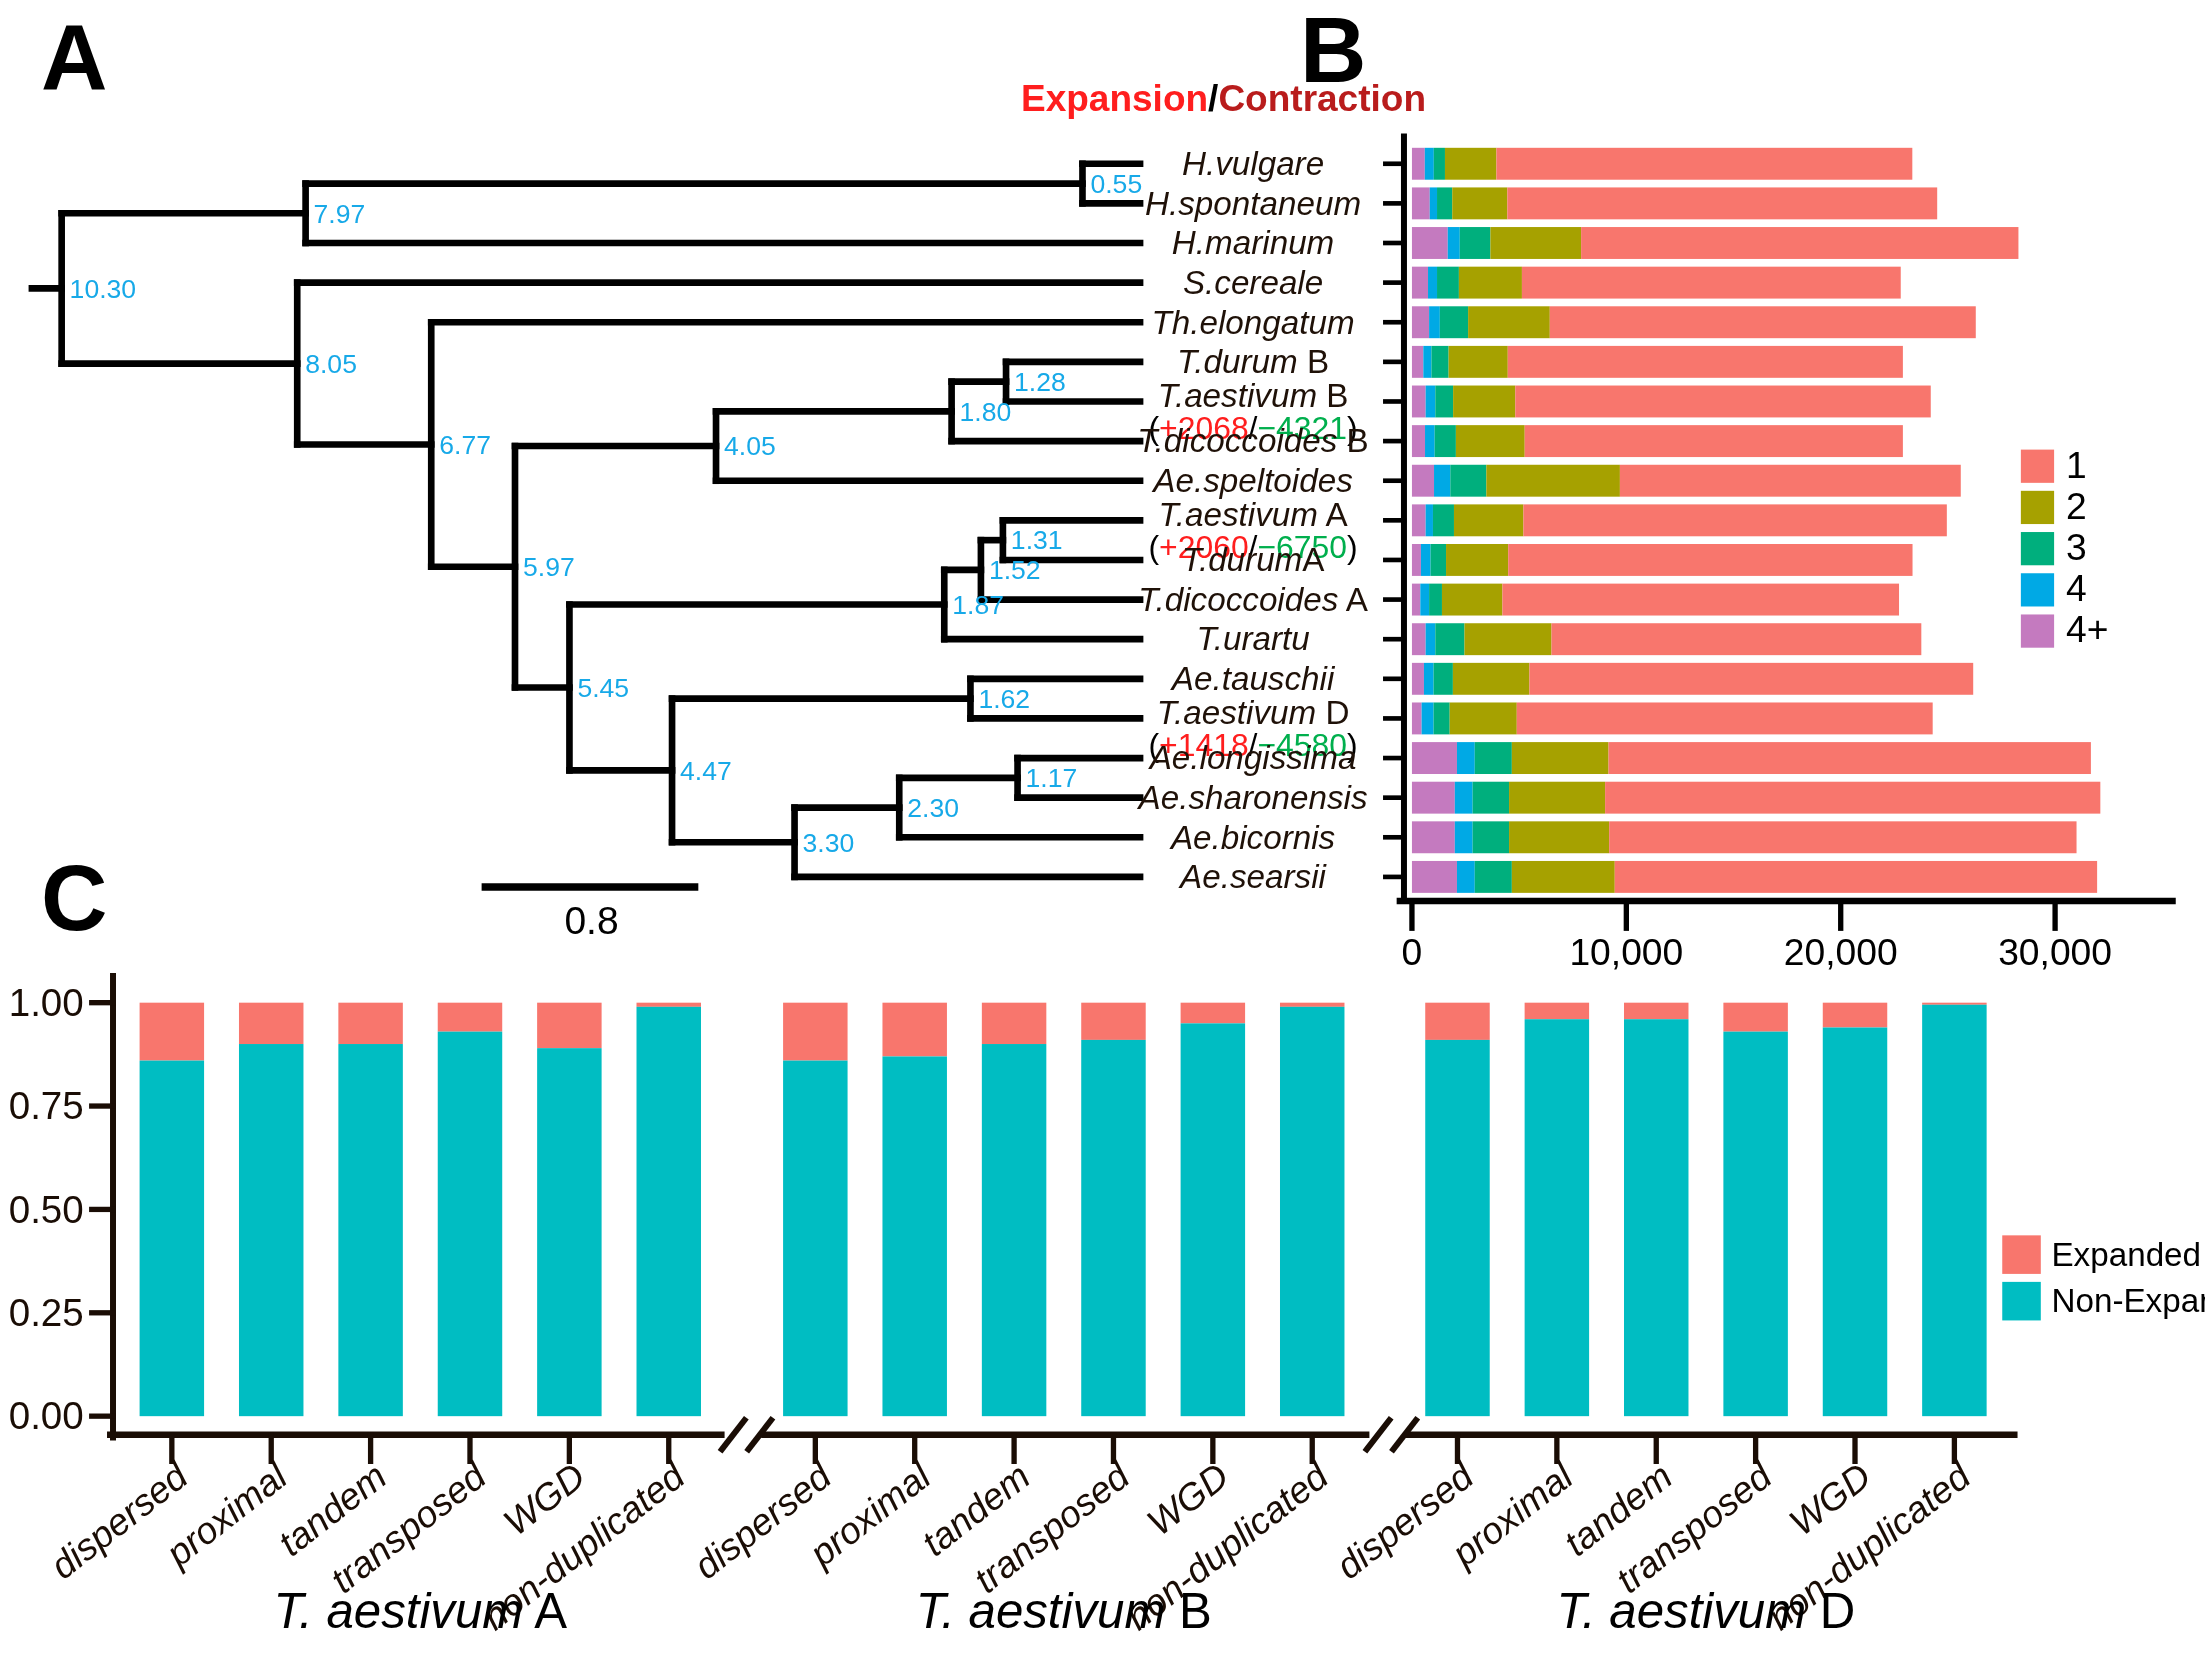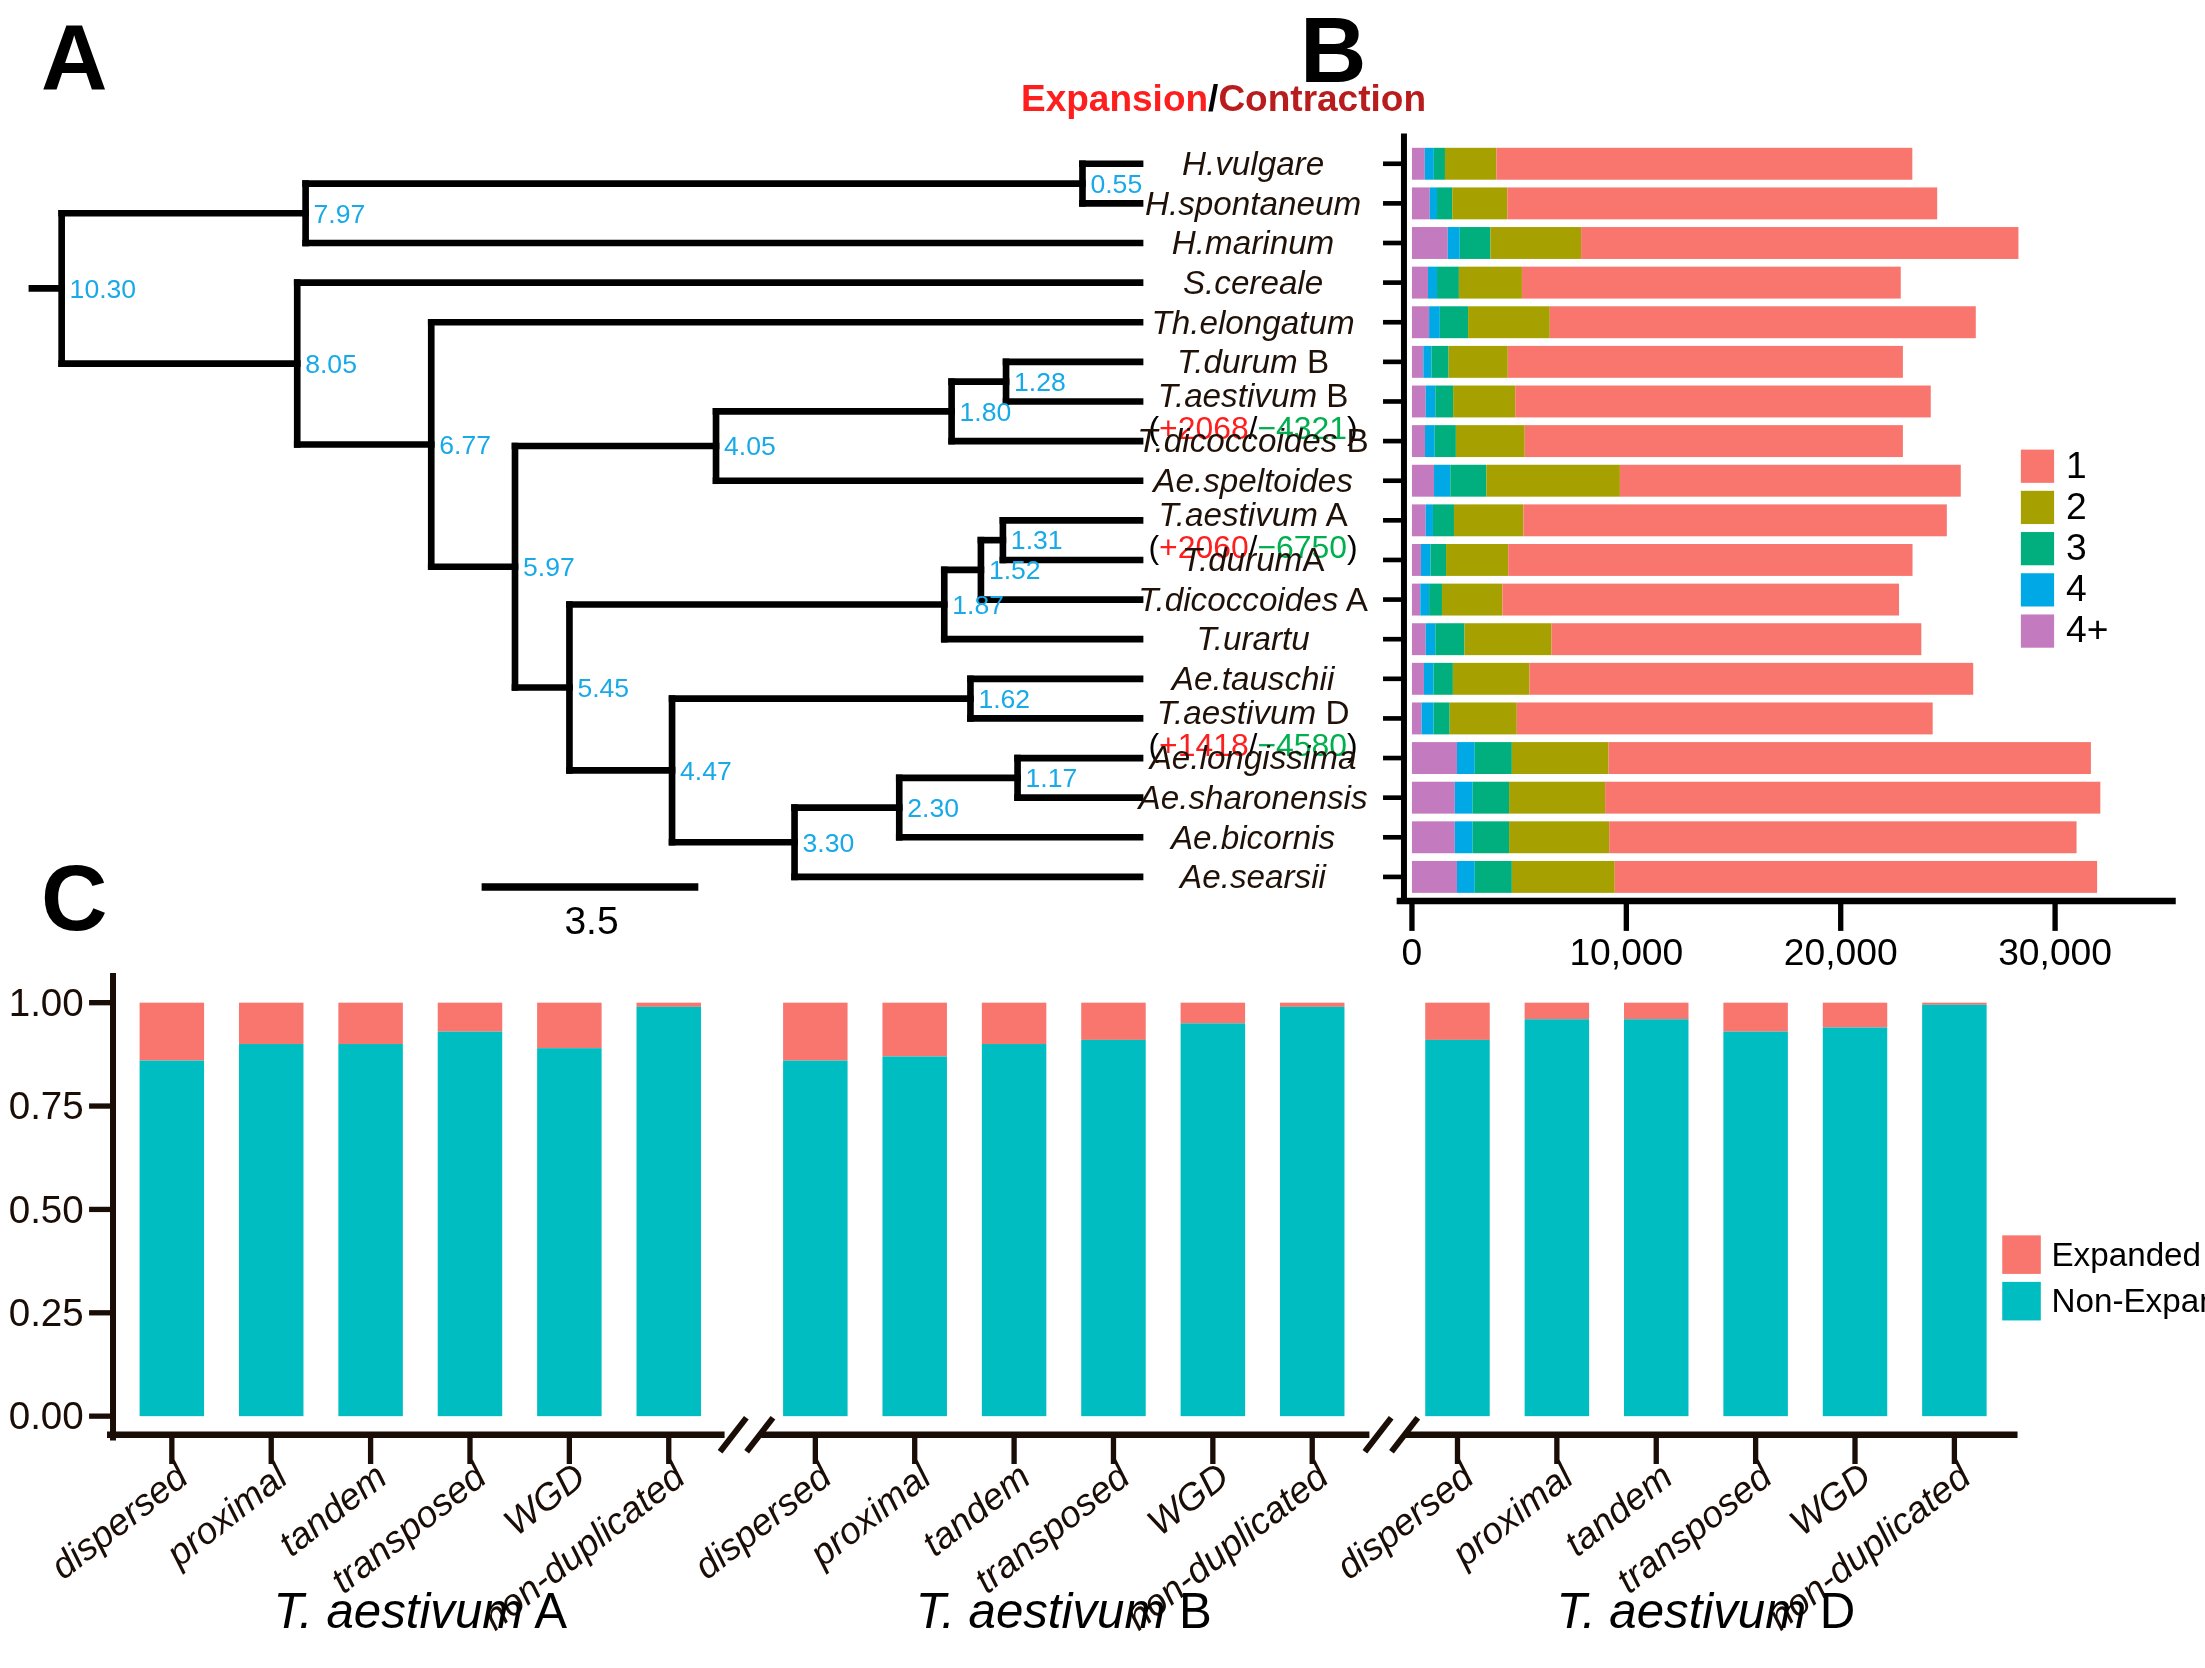--- a/index.html
+++ b/index.html
@@ -351,15 +351,15 @@
     </svg>
 
   <div id="letterA" class="panel-letter">A</div>
   <div id="letterB" class="panel-letter">B</div>
   <div id="letterC" class="panel-letter">C</div>
 
   <div class="ec-title">
     <span id="ttl-exp" style="color: rgb(255, 30, 30); margin-top: 23px;">Expansion</span><span id="ttl-slash">/</span><span id="ttl-con" style="color: #b91c1c;">Contraction</span>
   </div>
 
-  <div class="scalebar-label">3.5</div>
+  <div class="scalebar-label">0.8</div>
 </div>
 
 
 </body></html>

